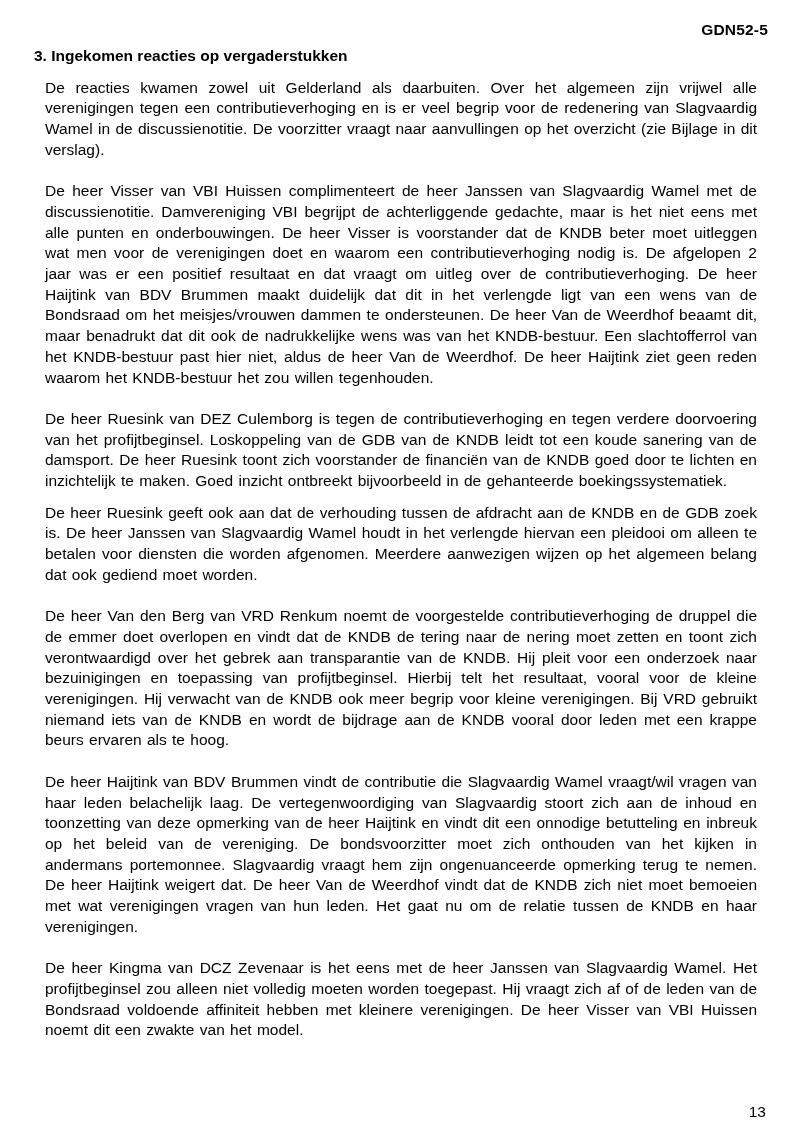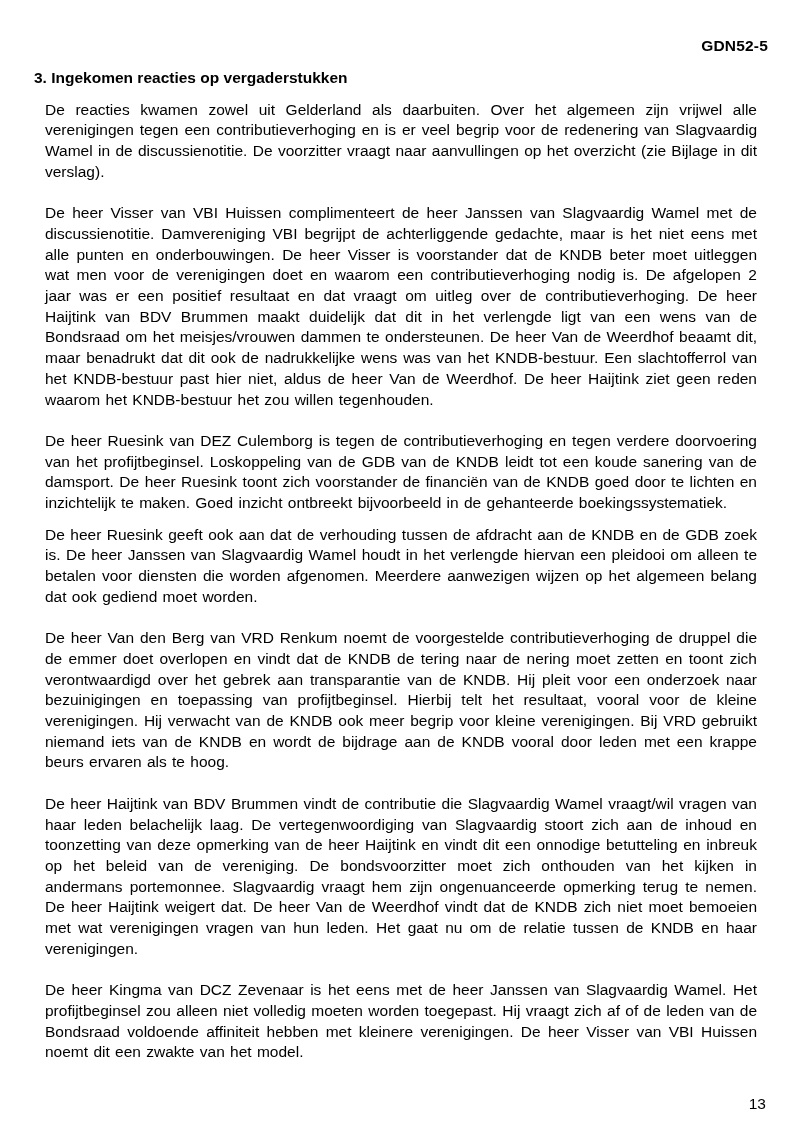--- a/index.html
+++ b/index.html
@@ -6,53 +6,53 @@
     margin: 0;
     padding: 0;
     background: #ffffff;
   }
   .page {
     position: relative;
     width: 800px;
     height: 1134px;
     background: #ffffff;
     box-sizing: border-box;
-    padding: 30px 32px 0 34px;
+    padding: 14px 32px 0 34px;
     font-family: "Liberation Sans", "DejaVu Sans", sans-serif;
     color: #000000;
     overflow: hidden;
   }
   .doc-code {
     text-align: right;
     font-weight: 700;
     font-size: 15.5px;
     line-height: 16px;
     margin: 8px 0 0 0;
     letter-spacing: 0.2px;
   }
   .heading {
     font-size: 15.5px;
     font-weight: 700;
     line-height: 20.7px;
-    margin: 14px 0 0 0;
+    margin: 8px 0 0 0;
   }
   p.para {
     font-size: 15.5px;
     line-height: 20.7px;
     margin: 11px;
     text-align: justify;
     word-spacing: 1px;
   }
   p.sp {
     margin-top: 20.7px;
   }
   .page-number {
     position: absolute;
     right: 34px;
-    bottom: 22px;
+    bottom: 14px;
     font-size: 15.5px;
     line-height: 16px;
   }
 </style>
 </head>
 <body>
 
 <div class="page">
 
   <div class="doc-code">GDN52-5</div>

